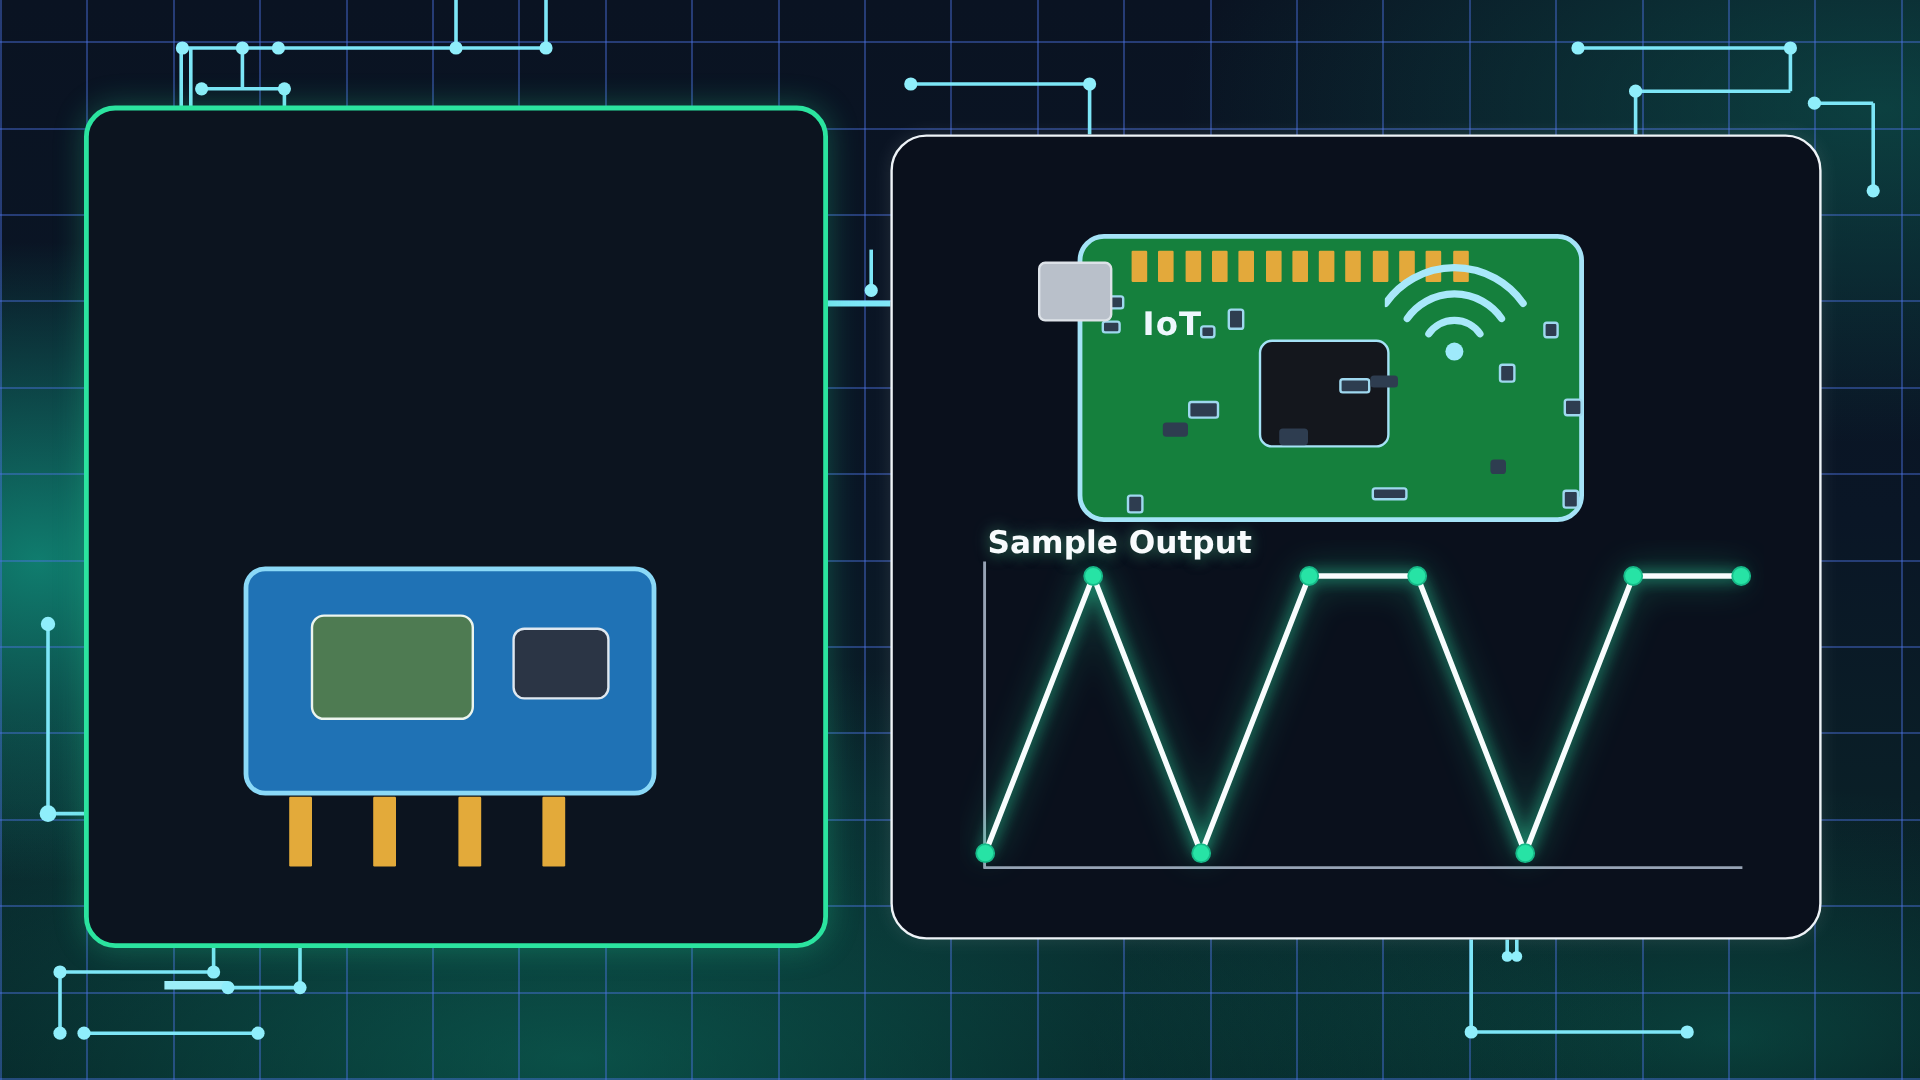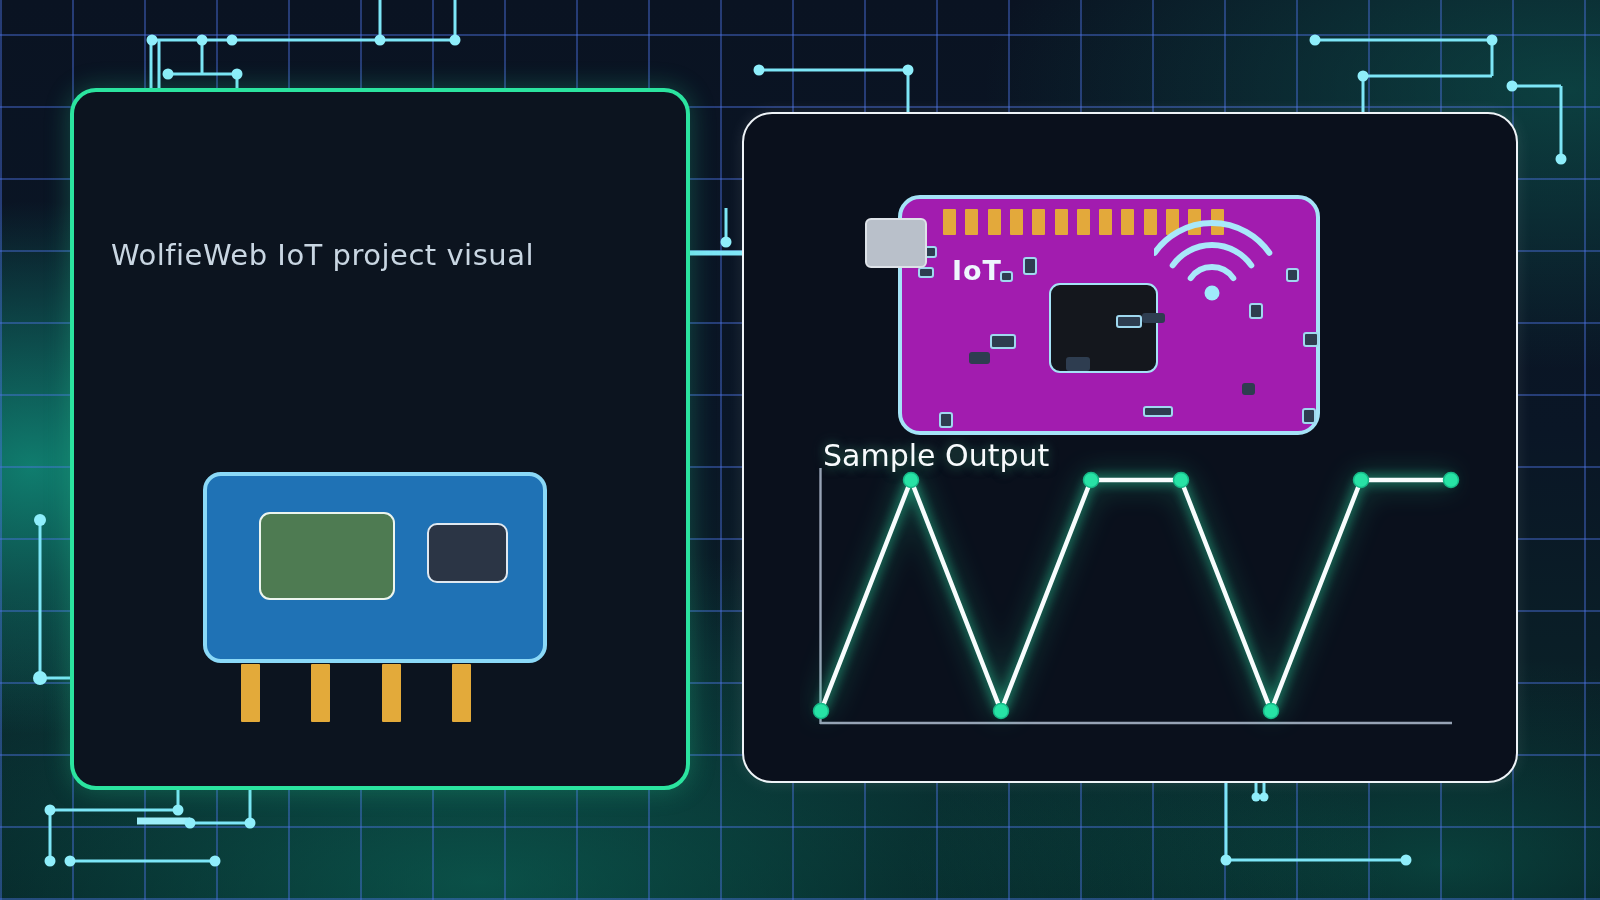--- a/index.html
+++ b/index.html
@@ -53,21 +53,21 @@
   .rpin { position:absolute; top:0; width:19px; height:58px; background:#e3aa3a; border-radius:1px; }
 
   
   .panel-right {
     position:absolute; left:742px; top:112px; width:776px; height:671px; z-index:3;
     background:#0a101c; border:2.5px solid #eef3f7; border-radius:30px;
     box-shadow:0 0 16px rgba(255,255,255,0.10);
   }
   .board {
     position:absolute; left:154px; top:81px; width:422px; height:240px;
-    background:#a21caf; border:4px solid #a5e3f7; border-radius:22px;
+    background:#15803d; border:4px solid #a5e3f7; border-radius:22px;
   }
   .board-pins { position:absolute; left:41px; top:10px; height:26px; }
   .bpin { position:absolute; top:0; width:13px; height:26px; background:#e3a93b; border-radius:1px; }
   .board-label {
     position:absolute; left:50px; top:56px;
     font-size:27px; font-weight:bold; color:#eef7fd; letter-spacing:1px;
   }
   .chip {
     position:absolute; left:147px; top:84px; width:109px; height:90px;
     background:#14171d; border:2.5px solid #a5e2f6; border-radius:11px;
@@ -75,21 +75,21 @@
   .usb {
     position:absolute; left:121px; top:104px; width:62px; height:50px;
     background:#b9c0ca; border:2px solid #dde2e8; border-radius:6px; z-index:2;
   }
   .comp { position:absolute; background:#2e3d50; border-radius:3px; }
   .comp.b { border:2px solid #9fd8ef; }
   .wifi-svg { position:absolute; left:252px; top:-2px; }
 
   .chart-title {
     position:absolute; left:79px; top:324px; white-space:nowrap;
-    font-size:30px; font-weight:normal; color:#f8fbfd;
+    font-size:26px; font-weight:bold; color:#f8fbfd;
     text-shadow:0 0 14px rgba(130,255,214,0.40), 0 2px 10px rgba(10,40,30,0.9);
   }
   .wave-holder { position:absolute; left:56px; top:336px; }
   .wave-line { filter:drop-shadow(0 0 6px rgba(46,230,170,0.9)) drop-shadow(0 0 14px rgba(46,230,170,0.45)); }
 </style>
 </head>
 <body>
 
 <div class="grid-overlay"></div>
 
@@ -159,21 +159,20 @@
       <circle cx="190" cy="823" r="5.5"></circle>
     <circle cx="250" cy="823" r="5.5"></circle>
     <circle cx="1226" cy="860" r="5.5"></circle>
       <circle cx="1406" cy="860" r="5.5"></circle>
     <circle cx="1256" cy="797" r="4.5"></circle>
       <circle cx="1264" cy="797" r="4.5"></circle>
   </g>
 </svg>
 
 <div class="panel-left">
-  <div class="sub-title">WolfieWeb IoT project visual</div>
 
   <div class="relay-body">
     <div class="relay-screen"></div>
     <div class="relay-button"></div>
   </div>
   <div class="relay-pins">
       <div class="rpin" style="left: 0px;"></div>
       <div class="rpin" style="left: 70.3px;"></div>
       <div class="rpin" style="left: 140.6px;"></div>
       <div class="rpin" style="left: 210.9px;"></div>

